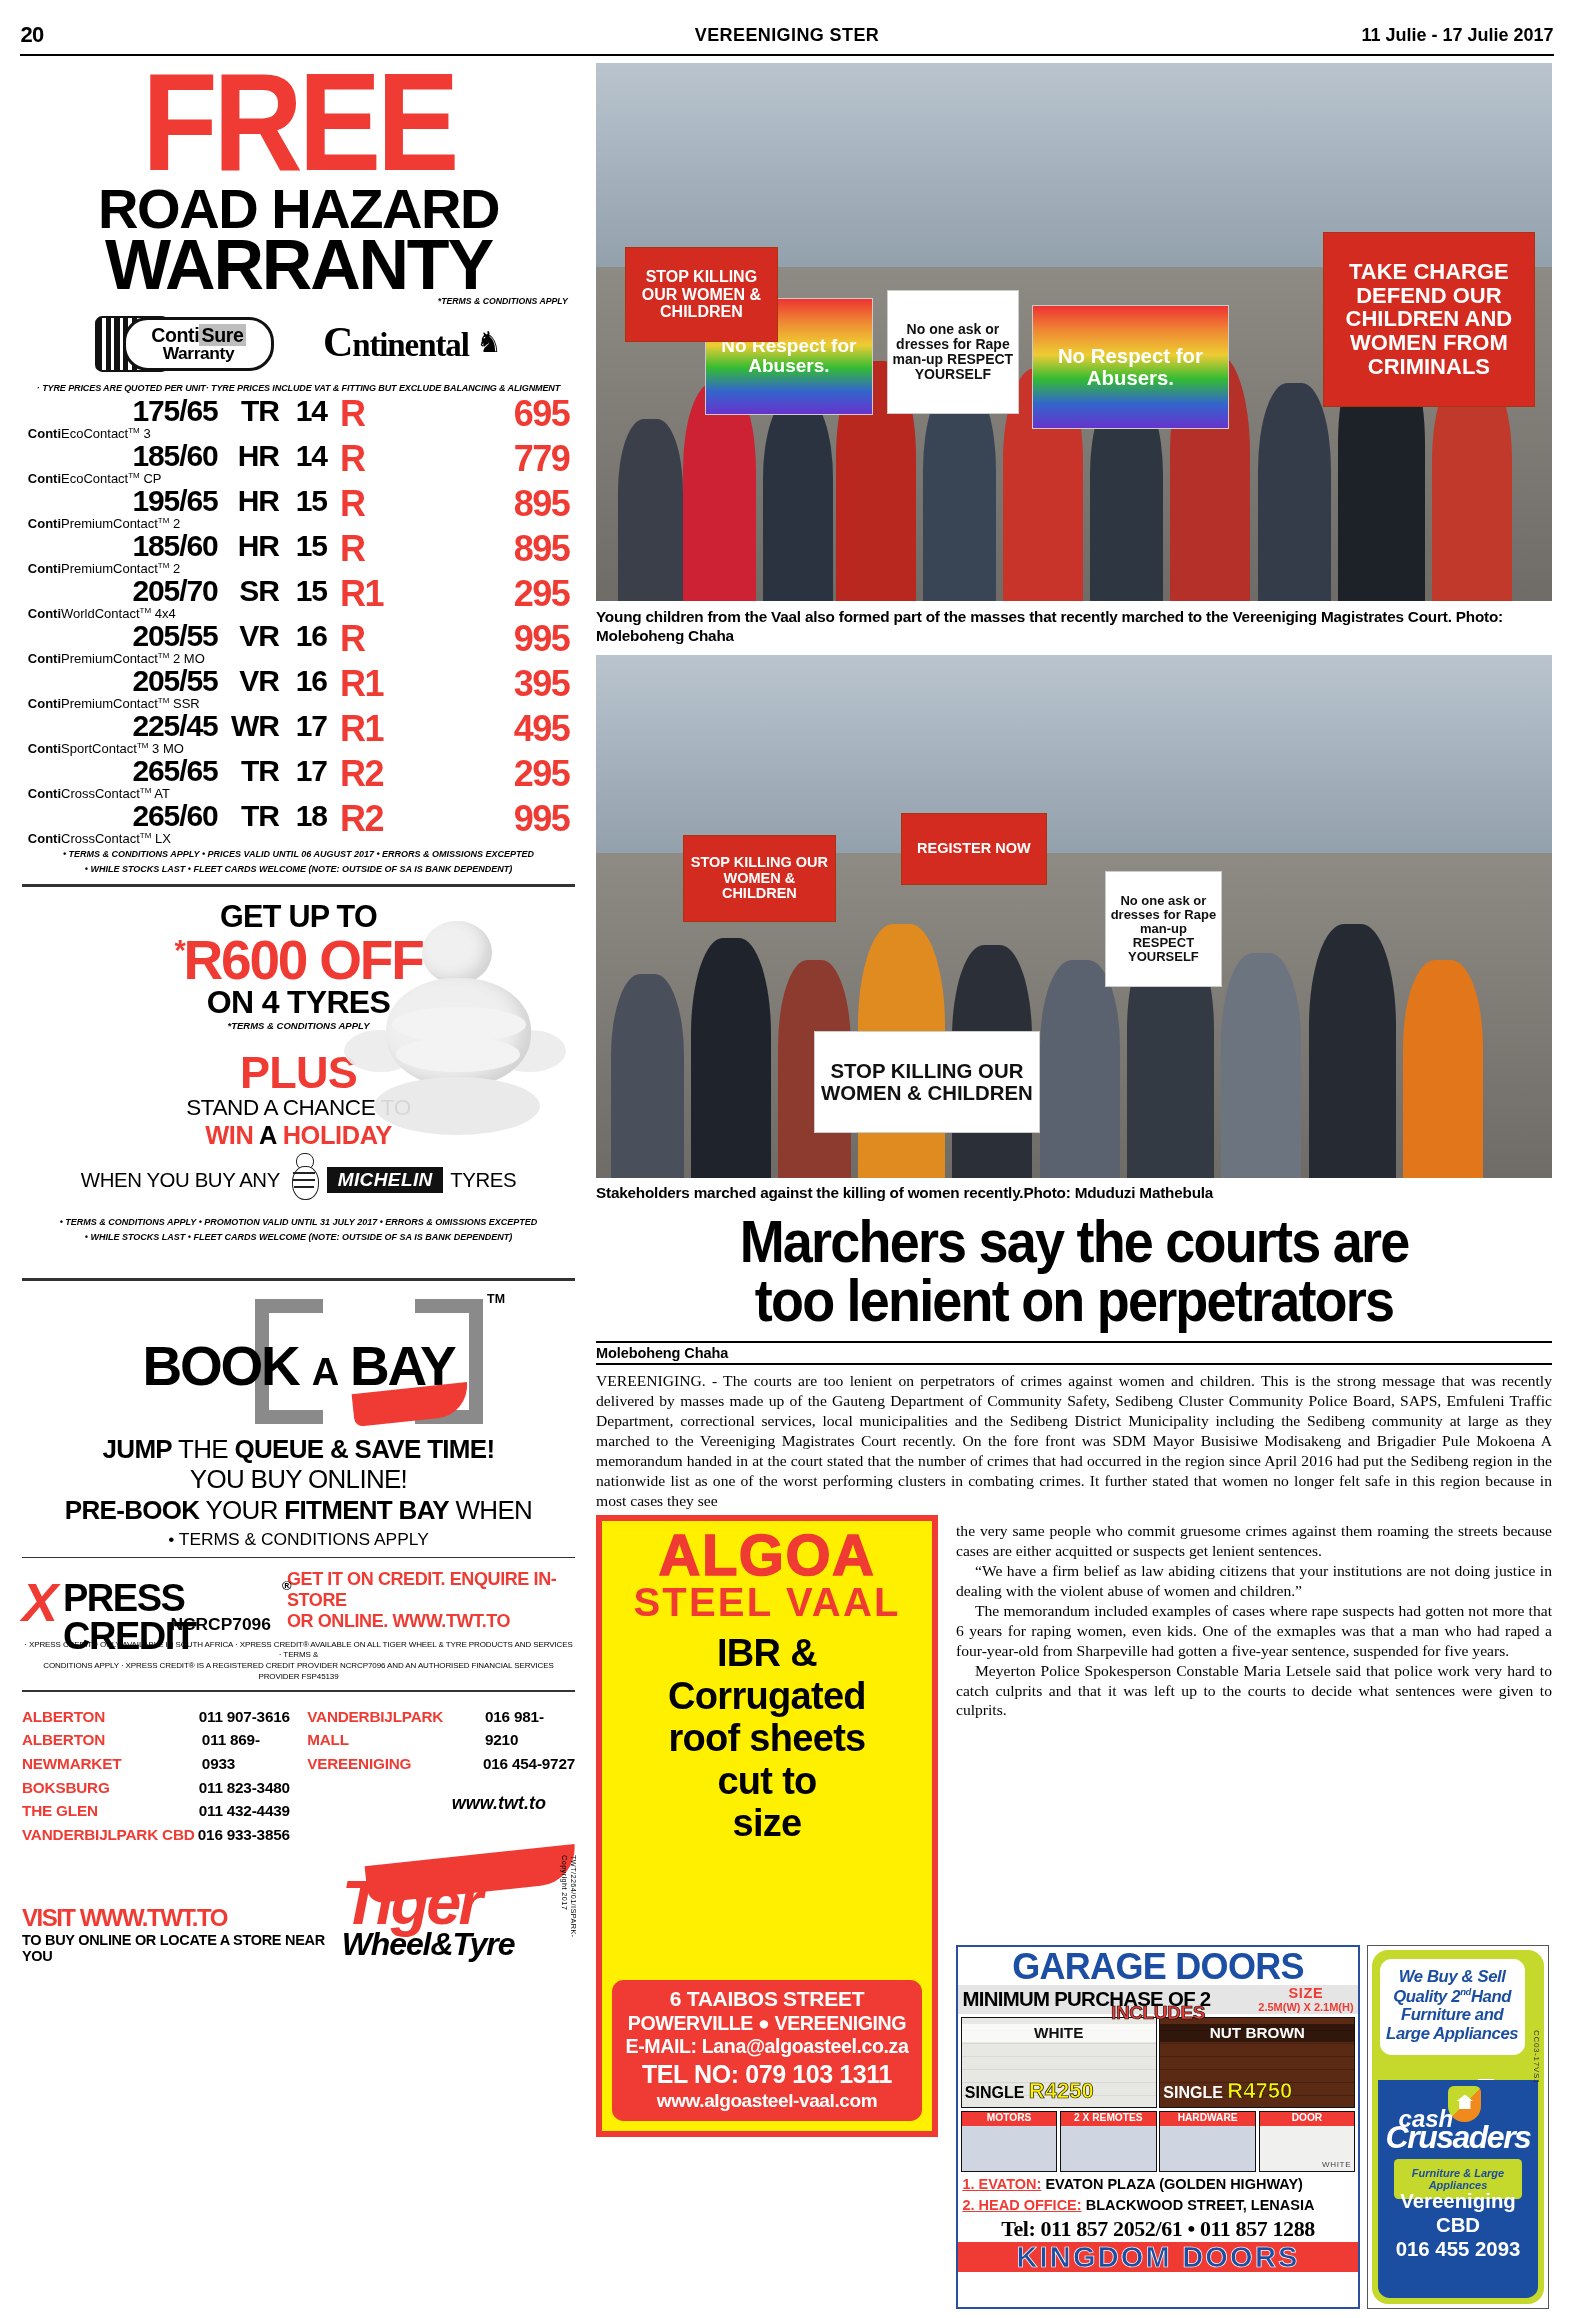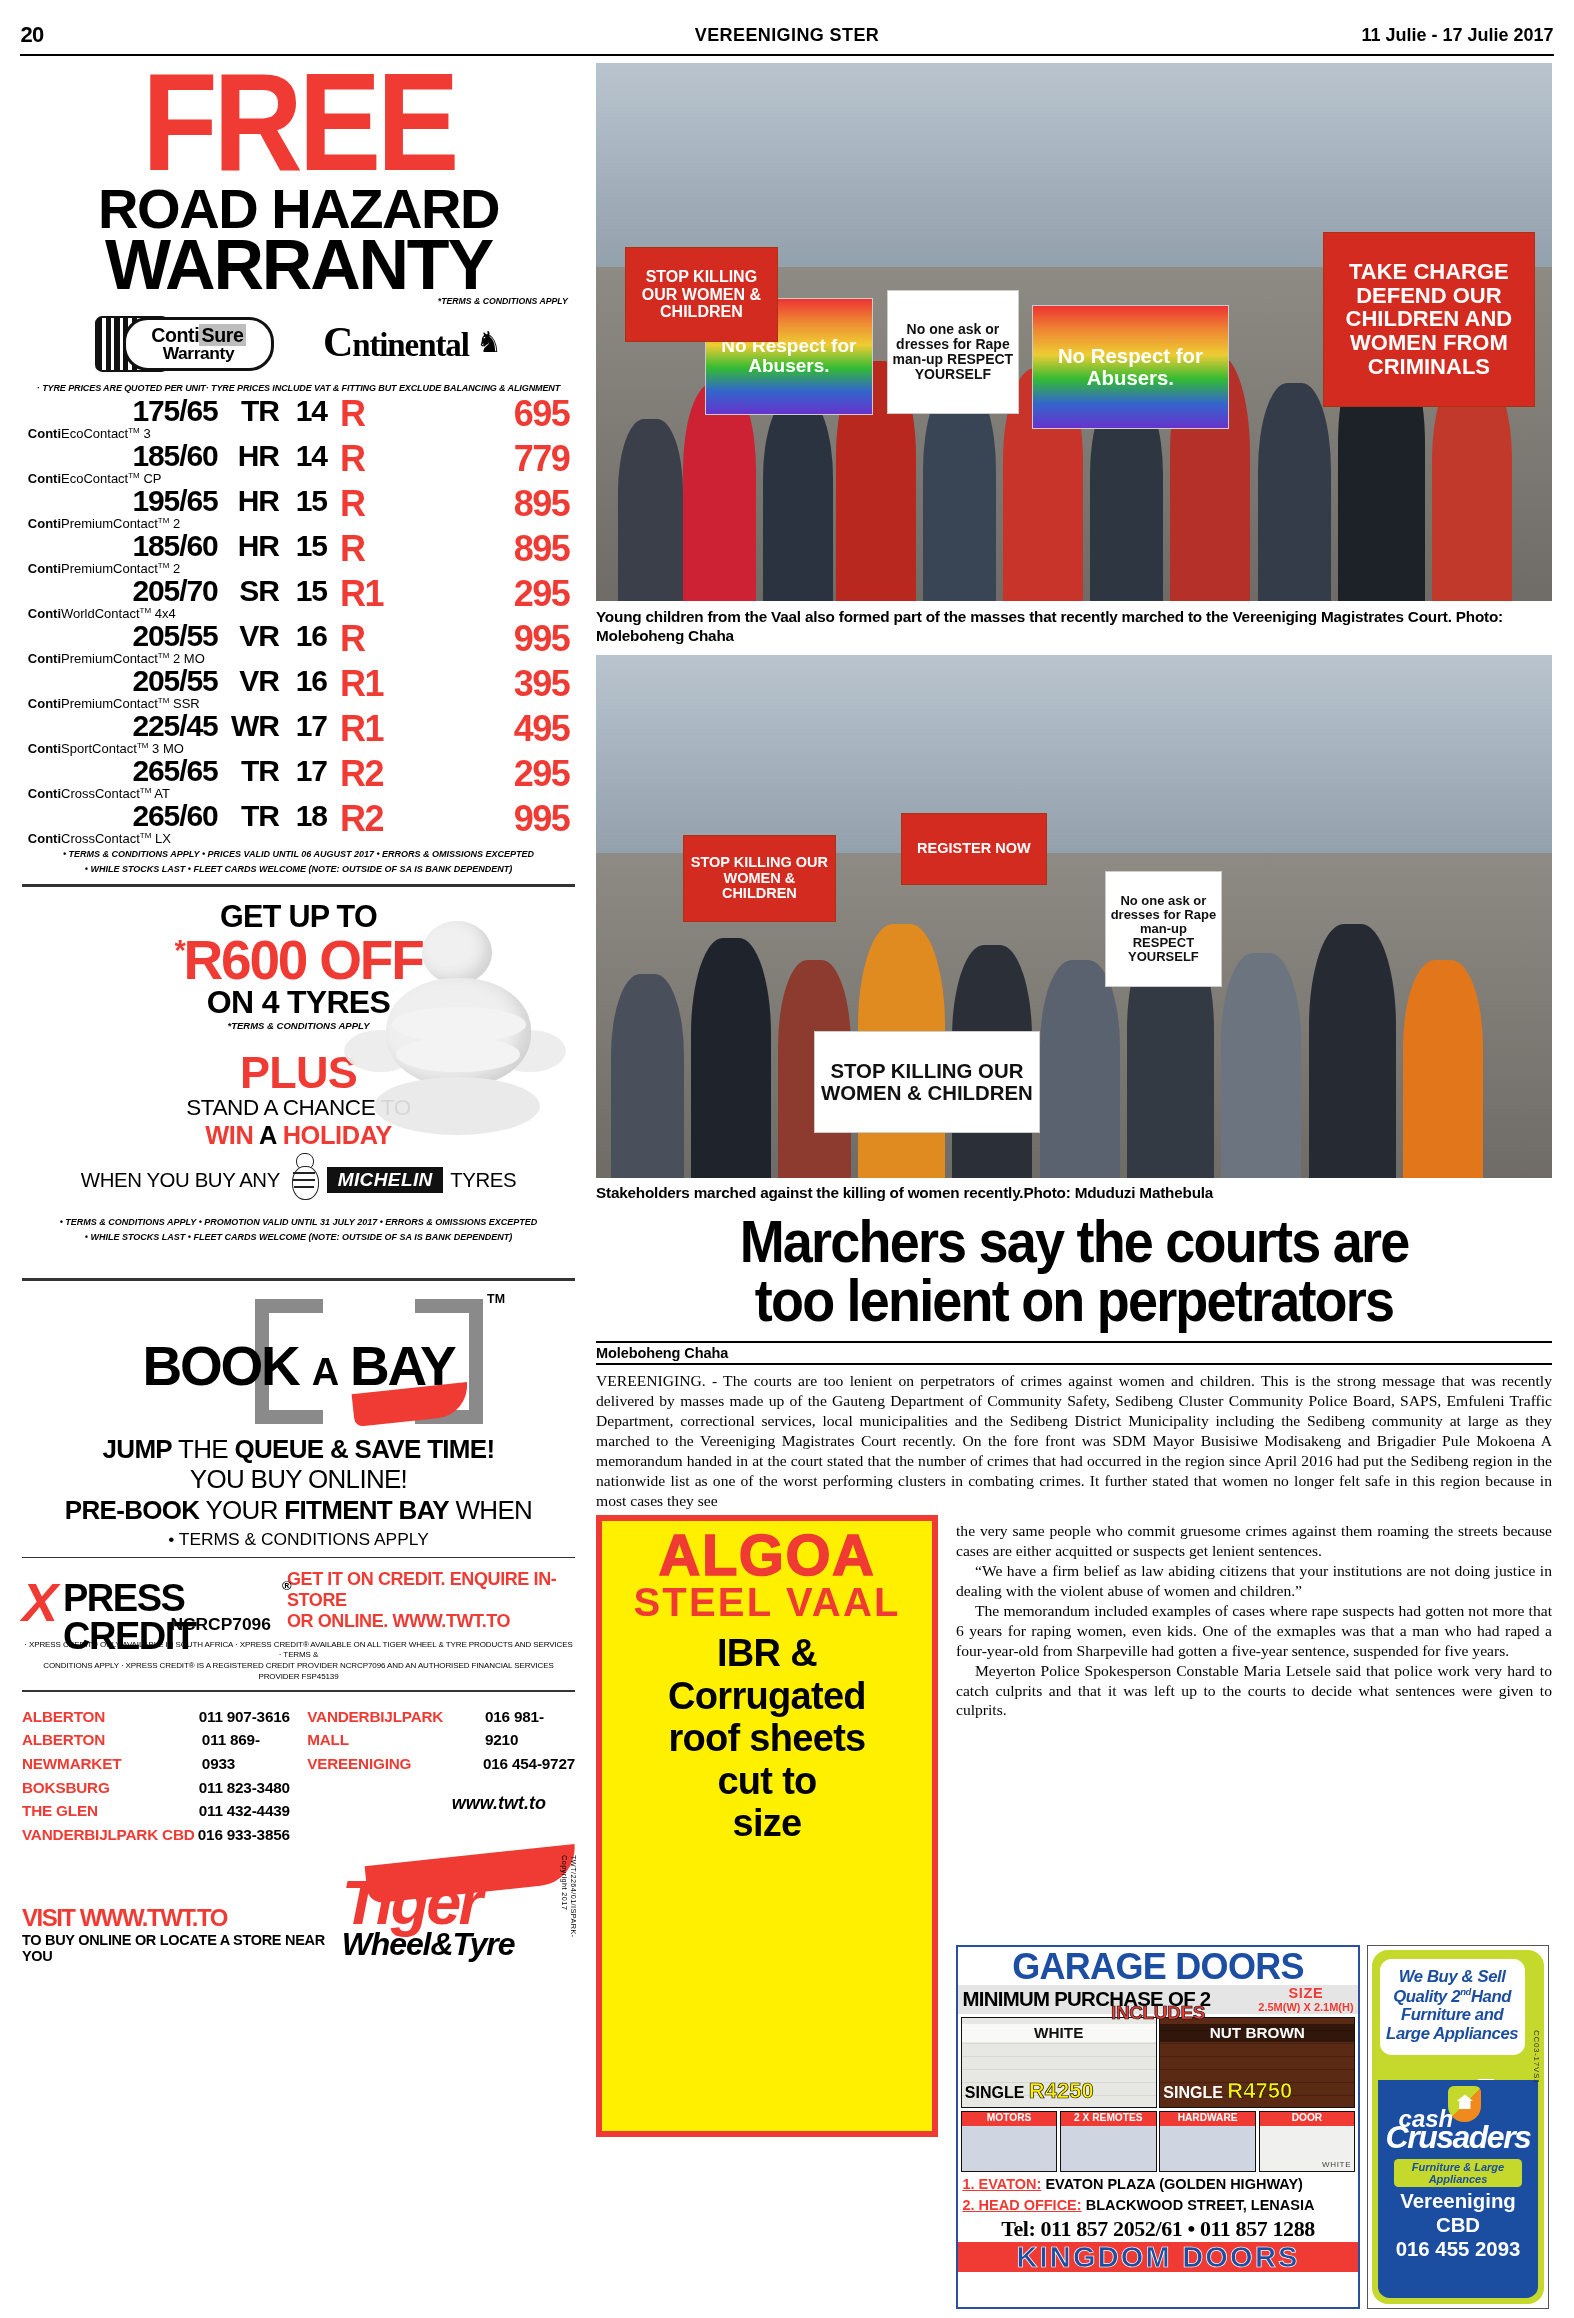--- a/index.html
+++ b/index.html
@@ -201,21 +201,21 @@
   .cc-bt sup{font-size:9.5px;}
   .cc-tail{position:absolute;left:106px;top:129px;width:0;height:0;border-left:16px solid #fff;border-bottom:29px solid transparent;}
   .cc-blue{position:absolute;left:5.8px;right:5.8px;bottom:5.8px;height:218px;background:#1b4ea0;border-radius:0 0 11.6px 11.6px;}
   .cc-shield{position:absolute;left:70px;top:5.8px;width:33px;height:36px;background:linear-gradient(135deg,#c5d92d 50%,#f08a1c 50%);
      border-radius:5.8px 5.8px 16px 16px;}
   .cc-shield:after{content:"";position:absolute;left:8.7px;top:8.7px;width:16px;height:14.5px;background:#fff;
      clip-path:polygon(50% 0,100% 45%,85% 45%,85% 100%,15% 100%,15% 45%,0 45%);}
   .cc-cash{position:absolute;left:20.4px;top:25px;color:#fff;font-size:24px;font-style:italic;font-weight:bold;}
   .cc-name{position:absolute;left:4.4px;right:4.4px;top:39px;text-align:center;color:#fff;font-size:32px;font-weight:bold;font-style:italic;letter-spacing:-1.5px;}
   .cc-sub{position:absolute;left:16px;right:16px;top:79px;background:#c5d92d;border-radius:4.4px;text-align:center;
-     color:#1b4ea0;font-size:11px;font-weight:bold;font-style:italic;padding:2px 0;}
+     color:#1b4ea0;font-size:11px;font-weight:bold;font-style:italic;padding:8px 0;}
   .cc-loc{position:absolute;left:0;right:0;top:109px;text-align:center;color:#fff;font-size:20.4px;font-weight:bold;line-height:1.18;}
   .cc-code{position:absolute;right:2.9px;top:80px;font-size:8px;writing-mode:vertical-rl;color:#333;letter-spacing:0.7px;}
 
   
   .ph-top{height:538px;}
   .ph-bot{height:523px;}
   .ph-sky{position:absolute;left:0;right:0;top:0;height:38%;background:linear-gradient(#b9c4ce,#93a1ad);}
   .ph-ground{position:absolute;left:0;right:0;bottom:0;height:62%;background:linear-gradient(#8e8a84,#6f6b66);}
   .crowd{position:absolute;left:0;right:0;bottom:0;height:74%;}
   .person{position:absolute;bottom:0;border-radius:40% 40% 0 0;}
@@ -607,20 +607,27 @@
     <div class="art-lower" style="position:relative;height:654px;margin-top:4.4px;">
 
       <div class="algoa">
         <div class="al-1">ALGOA</div>
         <div class="al-2">STEEL VAAL</div>
         <div class="al-3">IBR &amp;</div>
         <div class="al-3" style="margin-top:0">Corrugated</div>
         <div class="al-3" style="margin-top:0">roof sheets</div>
         <div class="al-3" style="margin-top:0">cut to</div>
         <div class="al-3" style="margin-top:0">size</div>
+        <div class="al-box">
+          <div class="al-b1">6 TAAIBOS STREET</div>
+          <div class="al-b2">POWERVILLE  ●  VEREENIGING</div>
+          <div class="al-b2">E-MAIL: Lana@algoasteel.co.za</div>
+          <div class="al-b3">TEL NO: 079 103 1311</div>
+          <div class="al-b4">www.algoasteel-vaal.com</div>
+        </div>
       </div>
 
       <div class="art-right">
         <div class="article">
           <p class="first">the very same people who commit gruesome crimes against them roaming the streets because cases are either acquitted or suspects get lenient sentences.</p>
           <p>“We have a firm belief as law abiding citizens that your institutions are not doing justice in dealing with the violent abuse of women and children.”</p>
           <p>The memorandum included examples of cases where rape suspects had gotten not more that 6 years for raping women, even kids. One of the exmaples was that a man who had raped a four-year-old from Sharpeville had gotten a five-year sentence, suspended for five years.</p>
           <p>Meyerton Police Spokesperson Constable Maria Letsele said that police  work very hard to catch culprits and that it was left up to the courts to decide what sentences were given to culprits.</p>
         </div>
       </div>

